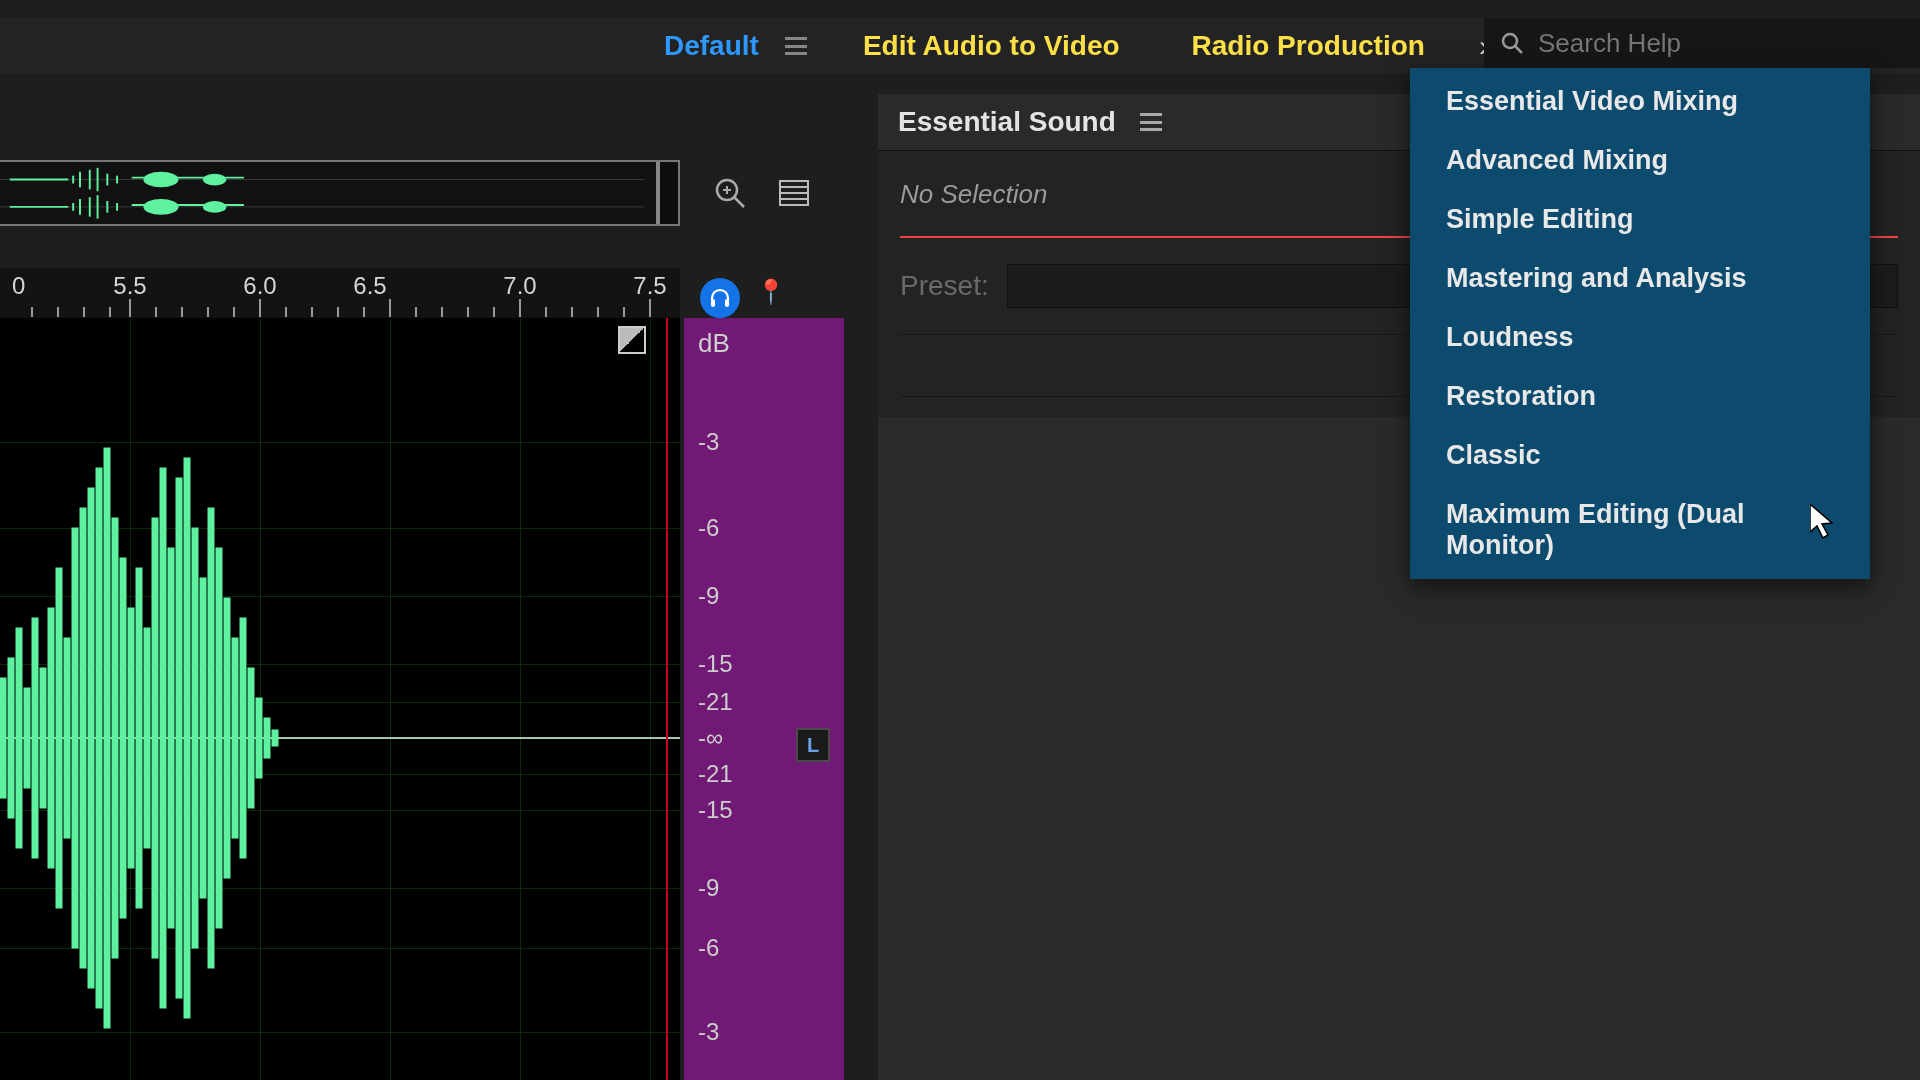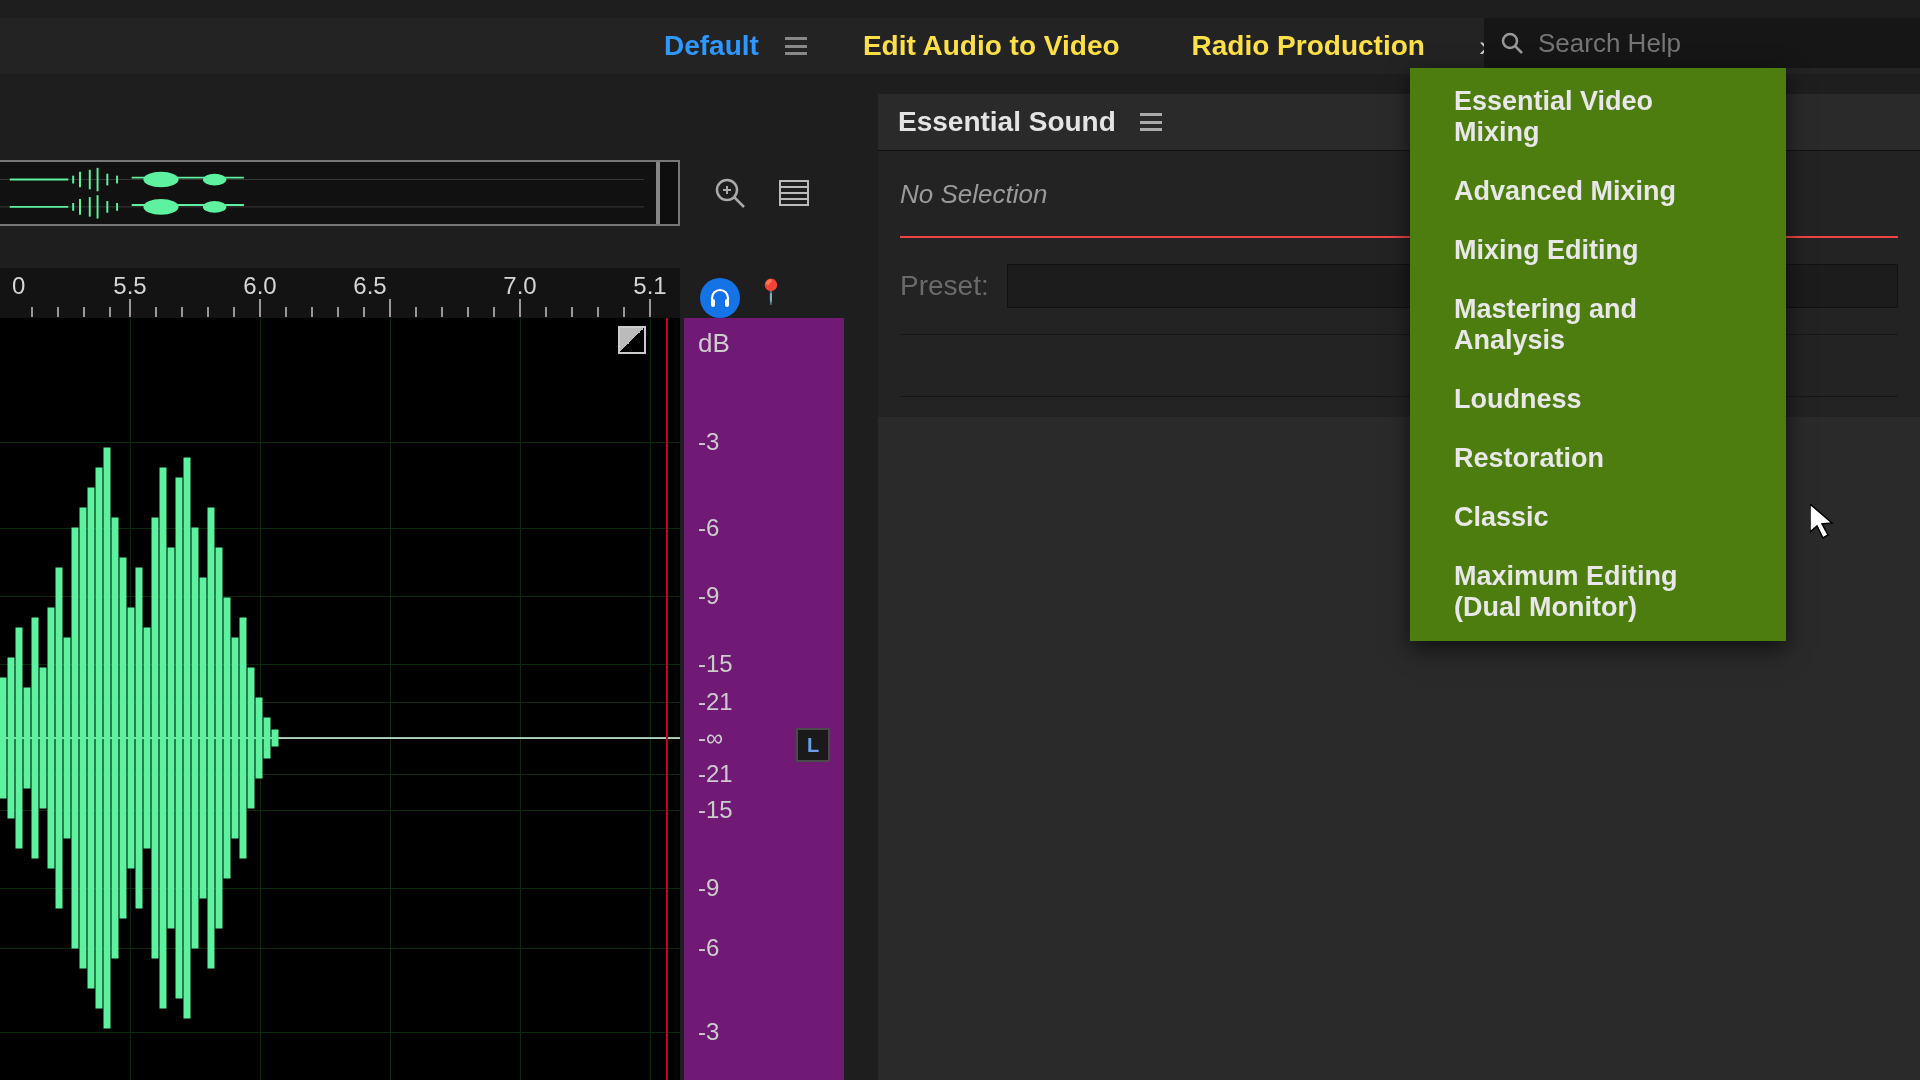--- a/index.html
+++ b/index.html
@@ -214,25 +214,25 @@
   .es-preset-field {
     flex:1; height:44px; background:#1c1c1c;
     border:1px solid #111;
   }
   .es-spacer { height:62px; border-bottom:1px solid #171717; }
 
   
   .ws-dropdown {
     position:absolute;
     left:1410px; top:68px;
-    width:376px;
-    background:#4d7c0f;
+    width:460px;
+    background:#0c4a6e;
     box-shadow:0 8px 22px rgba(0,0,0,0.6);
     z-index:50;
-    padding:4px 12px;
+    padding:4px 4px;
   }
   .ws-item {
     font-size:27px; color:#e8e8e8; font-weight:600;
     padding:14px 32px;
     cursor:pointer;
   }
   .ws-item.sep { border-top:2px solid #454545; margin-top:6px; padding-top:18px; }
   .ws-item.highlight { background:#4a4a4a; }
 
   
@@ -319,21 +319,21 @@
       <span></span>
     </div>
 </div>
 
 <div class="ruler">
   <span class="ruler-label" style="left:12px; transform:none;">0</span>
   <span class="ruler-label" style="left:130px">5.5</span>
   <span class="ruler-label" style="left:260px">6.0</span>
   <span class="ruler-label" style="left:370px">6.5</span>
   <span class="ruler-label" style="left:520px">7.0</span>
-  <span class="ruler-label" style="left:650px">5.1</span>
+  <span class="ruler-label" style="left:650px">7.5</span>
 
   <div class="ruler-tick-major" style="left:130px"></div>
   <div class="ruler-tick-major" style="left:260px"></div>
   <div class="ruler-tick-major" style="left:390px"></div>
   <div class="ruler-tick-major" style="left:520px"></div>
   <div class="ruler-tick-major" style="left:650px"></div>
   <div class="ruler-tick-minor" style="left:32px"></div>
   <div class="ruler-tick-minor" style="left:58px"></div>
   <div class="ruler-tick-minor" style="left:84px"></div>
   <div class="ruler-tick-minor" style="left:110px"></div>
@@ -461,21 +461,21 @@
       <span class="es-preset-label">Preset:</span>
       <div class="es-preset-field"></div>
     </div>
     <div class="es-spacer"></div>
   </div>
 </div>
 
 <div class="ws-dropdown">
   <div class="ws-item">Essential Video Mixing</div>
   <div class="ws-item">Advanced Mixing</div>
-  <div class="ws-item">Mixing Editing</div>
+  <div class="ws-item">Simple Editing</div>
   <div class="ws-item">Mastering and Analysis</div>
   <div class="ws-item">Loudness</div>
   <div class="ws-item">Restoration</div>
   <div class="ws-item">Classic</div>
   <div class="ws-item">Maximum Editing (Dual Monitor)</div>
 </div>
 
 <div class="cursor">
   <svg width="28" height="38">
       <polygon points="0,0 0,28 7,22 13,34 18,31 12,20 22,19" fill="#fff" stroke="#000" stroke-width="1.5"></polygon>

